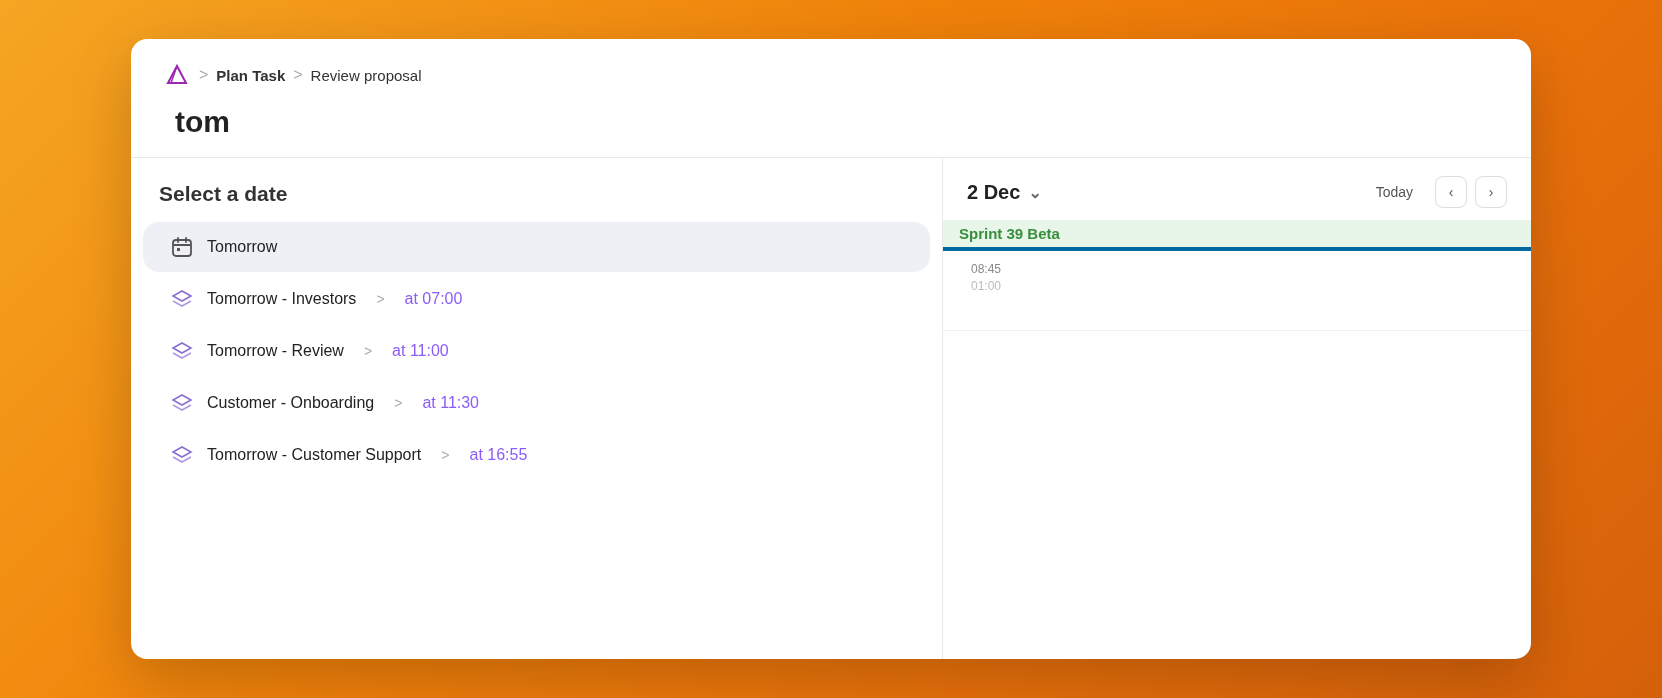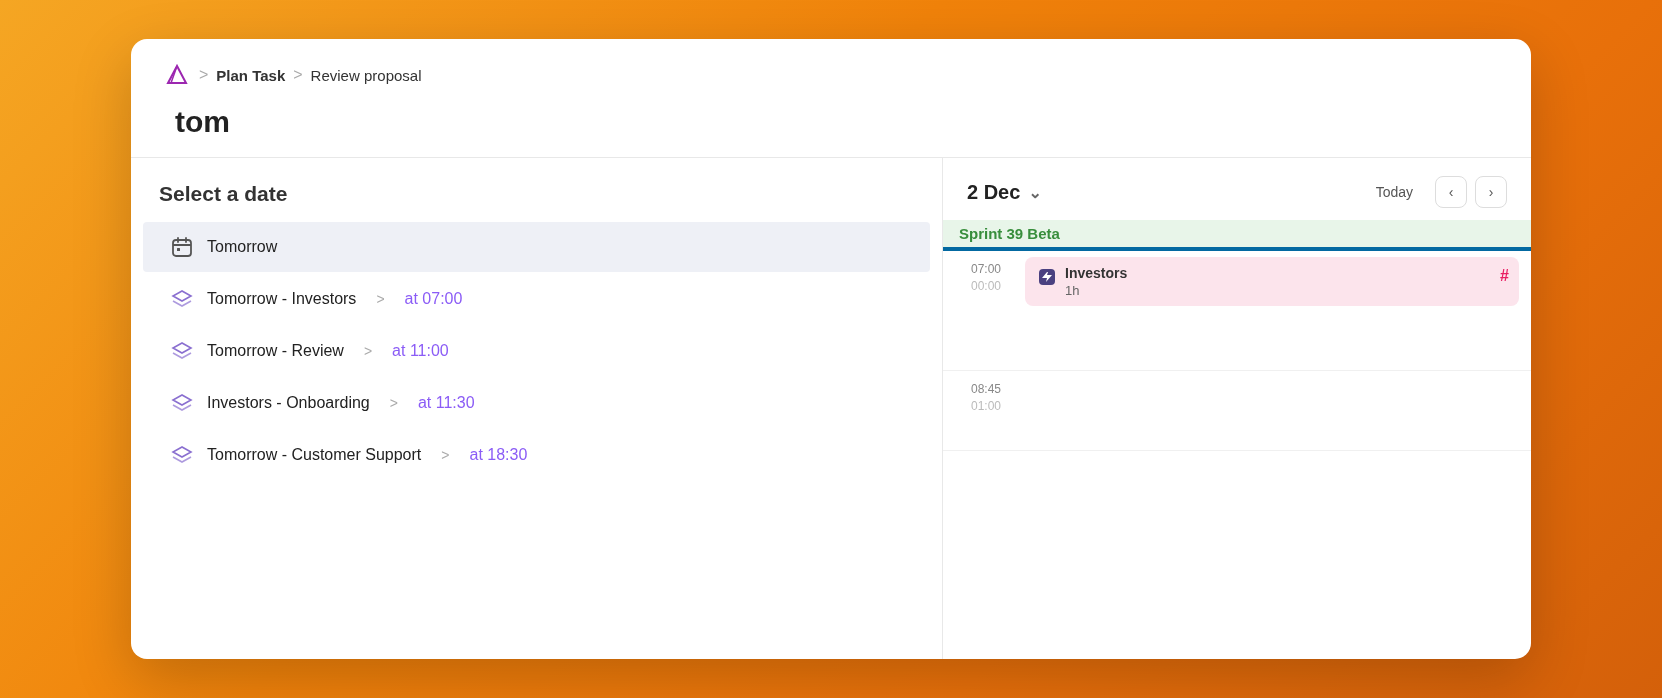--- a/index.html
+++ b/index.html
@@ -80,21 +80,21 @@
       font-weight: 700;
       color: #333;
       padding: 0 28px 16px 28px;
     }
     .list-item {
       display: flex;
       align-items: center;
       padding: 14px 28px;
       gap: 14px;
       cursor: pointer;
-      border-radius: 4px;
+      border-radius: 16px;
       margin: 0 12px 2px 12px;
     }
     .list-item.highlighted {
       background: #eef0f6;
     }
     .item-icon {
       width: 22px;
       height: 22px;
       display: flex;
       align-items: center;
@@ -312,76 +312,55 @@
         <span class="item-time">at 11:00</span>
       </div>
 
       <div class="list-item">
         <div class="item-icon layers-icon">
           <svg width="22" height="22" viewBox="0 0 22 22" fill="none">
             <path d="M11 3L2 8l9 5 9-5-9-5z" stroke="#8a6fd0" stroke-width="1.6" fill="none"></path>
             <path d="M2 13l9 5 9-5" stroke="#8a6fd0" stroke-width="1.6" fill="none" opacity="0.7"></path>
           </svg>
         </div>
-        <span class="item-label">Investors - Onboarding</span>
+        <span class="item-label">Customer - Onboarding</span>
         <span class="item-arrow">&gt;</span>
         <span class="item-time">at 11:30</span>
       </div>
 
       <div class="list-item">
         <div class="item-icon layers-icon">
           <svg width="22" height="22" viewBox="0 0 22 22" fill="none">
             <path d="M11 3L2 8l9 5 9-5-9-5z" stroke="#8a6fd0" stroke-width="1.6" fill="none"></path>
             <path d="M2 13l9 5 9-5" stroke="#8a6fd0" stroke-width="1.6" fill="none" opacity="0.7"></path>
           </svg>
         </div>
         <span class="item-label">Tomorrow - Customer Support</span>
         <span class="item-arrow">&gt;</span>
-        <span class="item-time">at 18:30</span>
+        <span class="item-time">at 16:55</span>
       </div>
     </div>
 
     <div class="right-panel">
       <div class="calendar-header">
         <div class="cal-month">
           <span>2 Dec</span>
           <span class="cal-month-chevron">⌄</span>
         </div>
         <div class="cal-nav">
           <button class="today-btn">Today</button>
           <button class="nav-btn">‹</button>
           <button class="nav-btn">›</button>
         </div>
       </div>
 
       <div class="calendar-body">
 
         <div class="sprint-bar">Sprint 39 Beta</div>
 
-        <div class="time-block time-block-07">
-          <div class="time-label">
-            <div>07:00</div>
-            <div style="color:#bbb;">00:00</div>
-          </div>
-          <div class="time-content">
-            <div class="event-card">
-              <div class="event-card-icon">
-                <svg width="20" height="20" viewBox="0 0 20 20" fill="none">
-                  <rect x="2" y="2" width="16" height="16" rx="4" fill="#4a4080"></rect>
-                  <path d="M10 5L5 11h5l-1 4 6-7h-5l1-3z" fill="white"></path>
-                </svg>
-              </div>
-              <div class="event-card-content">
-                <div class="event-title">Investors</div>
-                <div class="event-duration">1h</div>
-              </div>
-              <div class="event-hash">#</div>
-            </div>
-          </div>
-        </div>
 
         <div class="time-block">
           <div class="time-label">
             <div>08:45</div>
             <div style="color:#bbb;">01:00</div>
           </div>
           <div class="time-content">
           </div>
         </div>
       </div>

